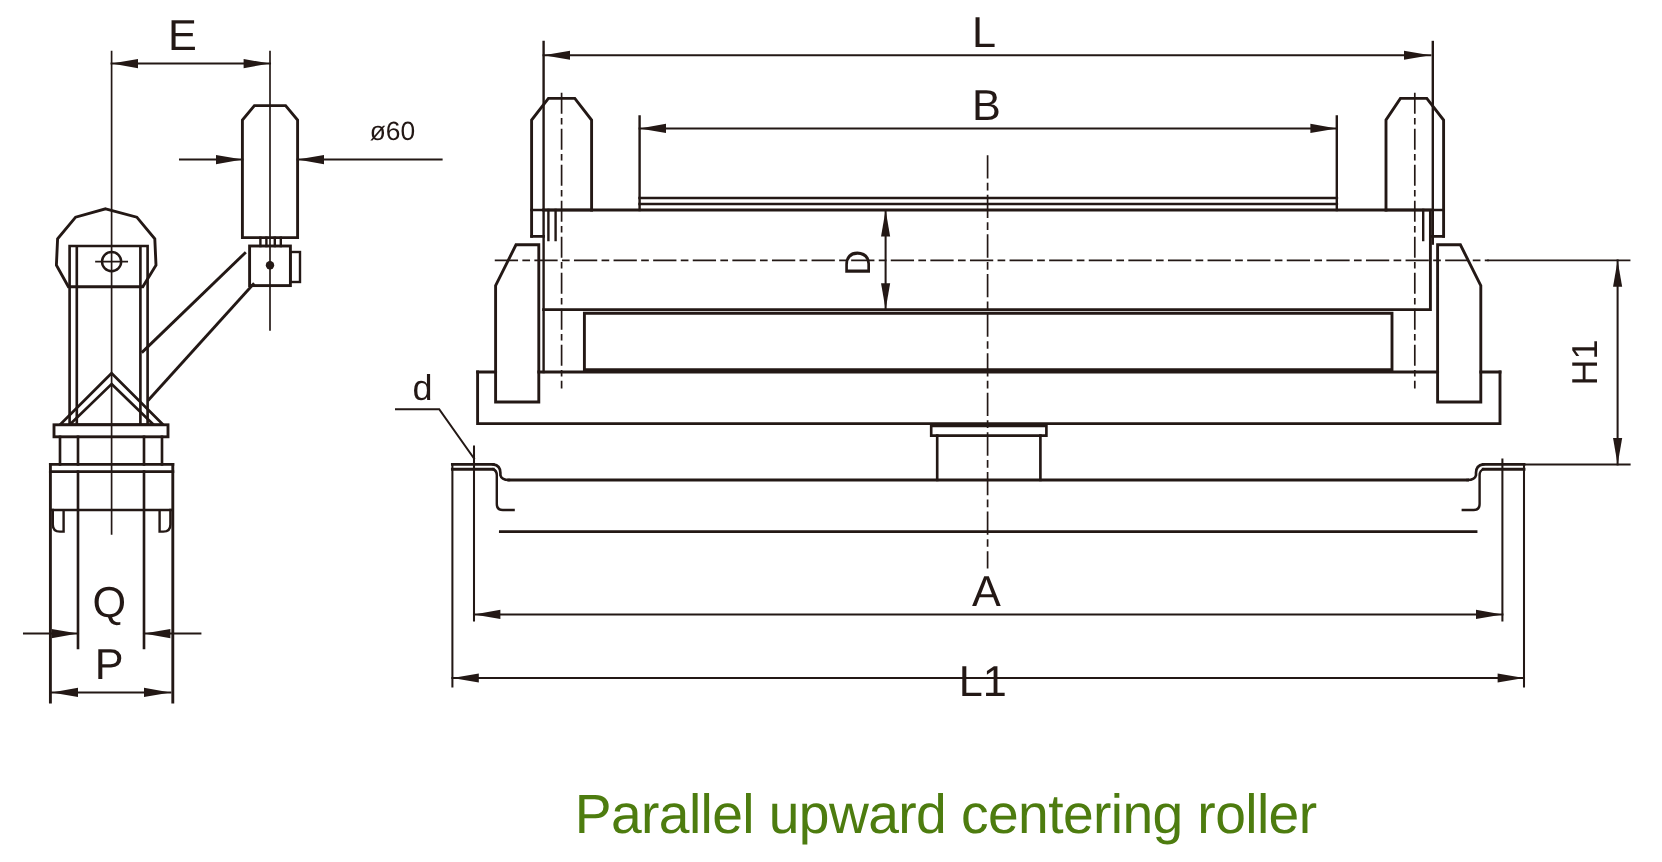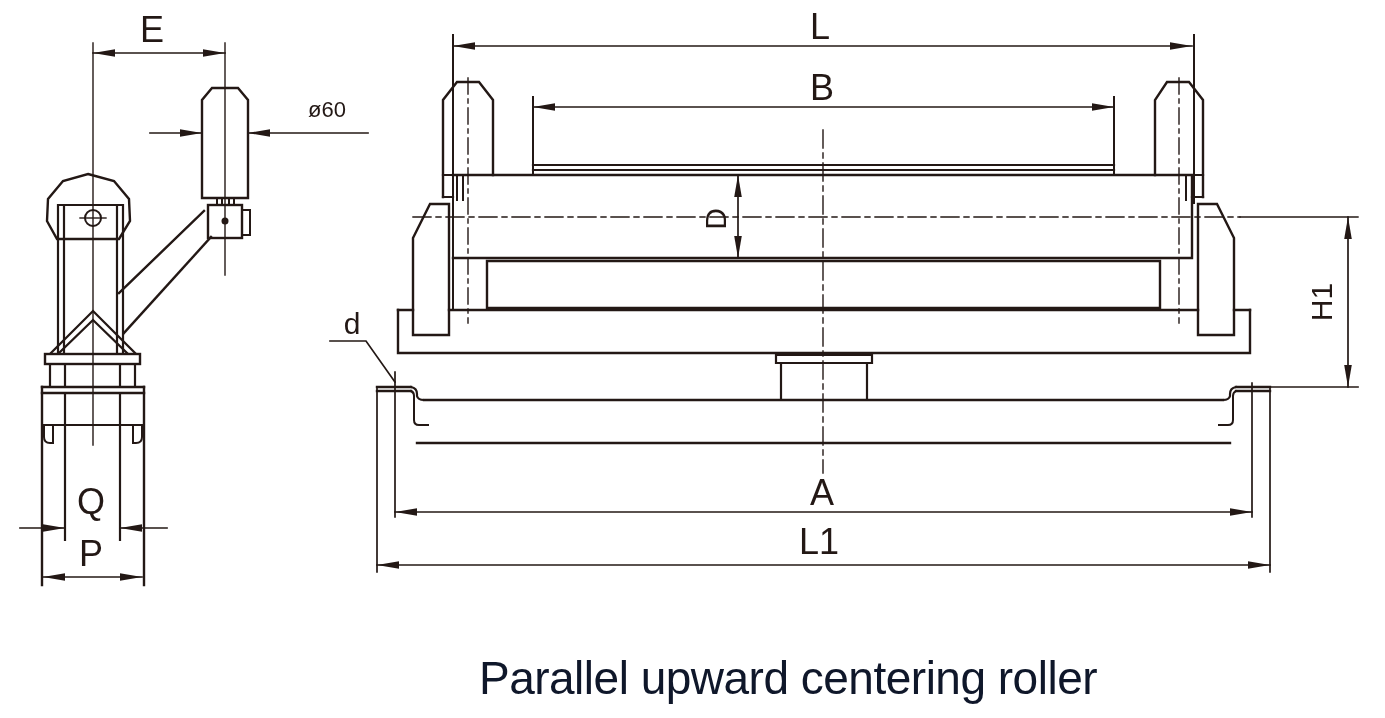--- a/index.html
+++ b/index.html
@@ -5,21 +5,21 @@
   html,body{margin:0;padding:0;background:#ffffff;}
   #stage{position:relative;width:1385px;height:718px;background:#ffffff;overflow:hidden;
          font-family:"Liberation Sans", sans-serif;color:#231815;}
   #drawing{position:absolute;left:0;top:0;}
   .lbl{position:absolute;transform:translate(-50%,-50%);font-size:36px;line-height:1;
        color:#231815;white-space:nowrap;}
   .lbl.small{font-size:30px;}
   .lbl.rot{transform:translate(-50%,-50%) rotate(-90deg);}
   .lbl.dia{font-size:22px;}
   #title{position:absolute;transform:translate(-50%,-50%);font-size:46px;letter-spacing:-0.5px;
-         color:#0f172a;white-space:nowrap;}
+         color:#4d7c0f;white-space:nowrap;}
 </style>
 </head>
 <body>
 
 <div id="stage">
 
   <svg id="drawing" width="1385" height="718" viewBox="0 0 1385 718">
     <g stroke="#231815" fill="none" stroke-linecap="square">
 
       <g>
@@ -148,17 +148,17 @@
   <span class="lbl dia" style="left:327px;top:110px">ø60</span>
   <span class="lbl" style="left:91px;top:502px">Q</span>
   <span class="lbl" style="left:91px;top:554px">P</span>
 
   <span class="lbl" style="left:820px;top:27px">L</span>
   <span class="lbl" style="left:822px;top:88px">B</span>
   <span class="lbl small rot" style="left:716px;top:219px">D</span>
   <span class="lbl small rot" style="left:1322px;top:302px">H1</span>
   <span class="lbl small" style="left:352px;top:324px">d</span>
   <span class="lbl" style="left:822px;top:493px">A</span>
-  <span class="lbl" style="left:819px;top:542px">L1</span>
+  <span class="lbl" style="left:819px;top:568px">L1</span>
 
   <span id="title" style="left:788px;top:678px">Parallel upward centering roller</span>
 
 </div>
 
 </body></html>

